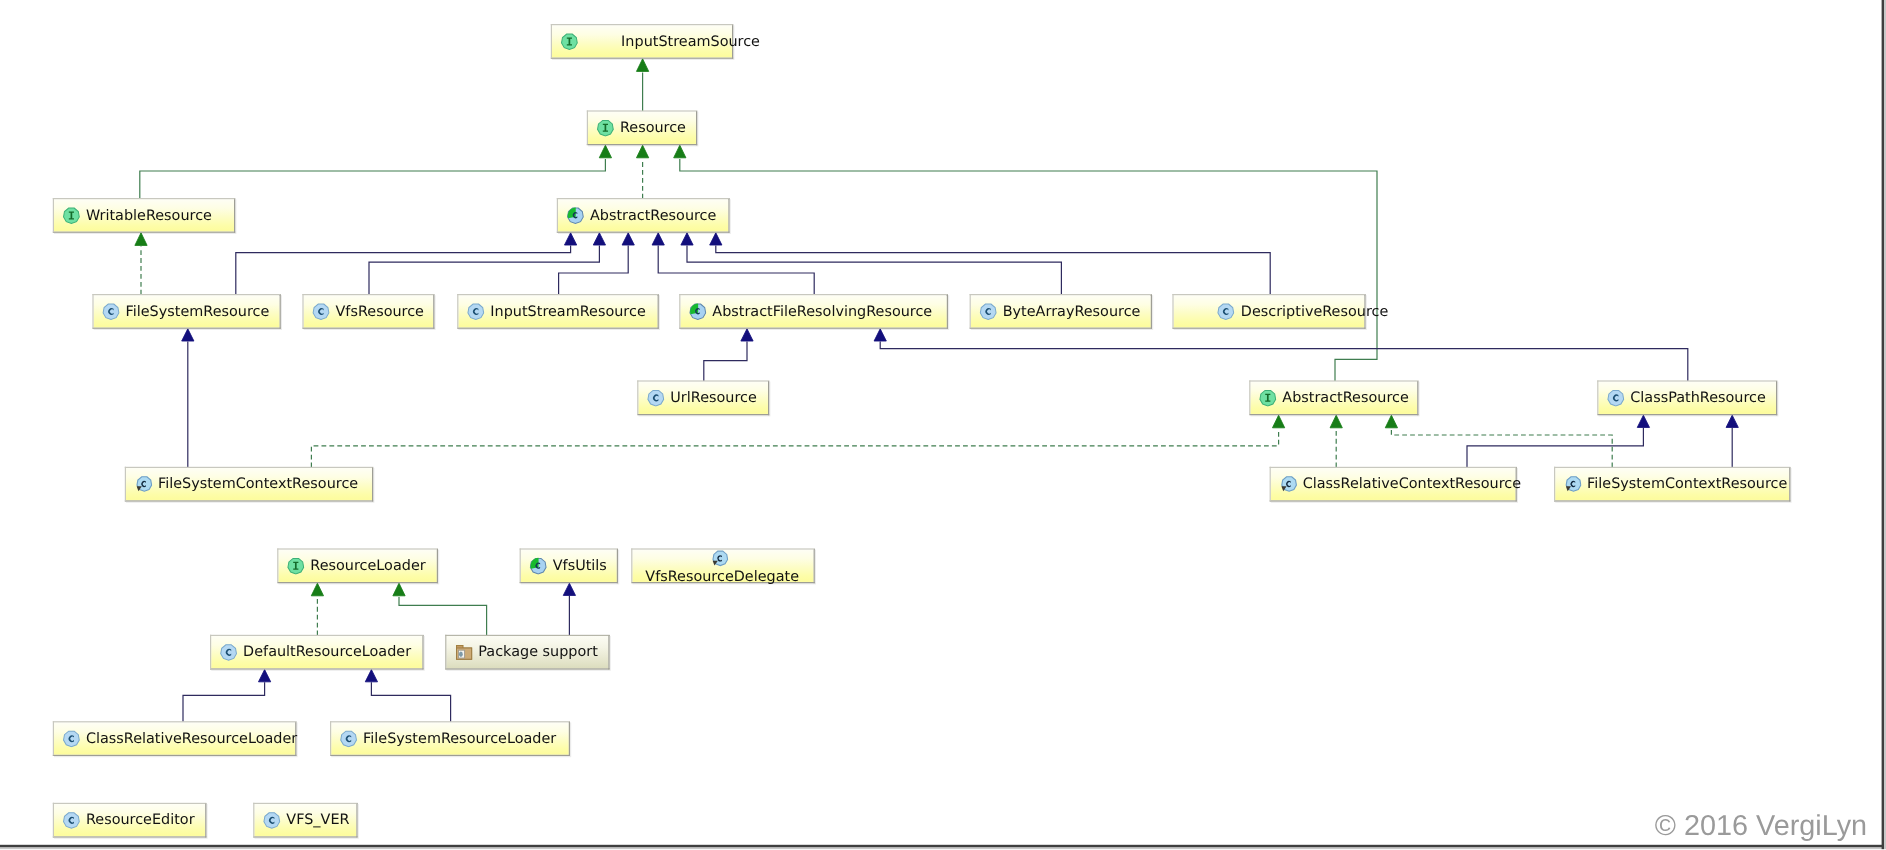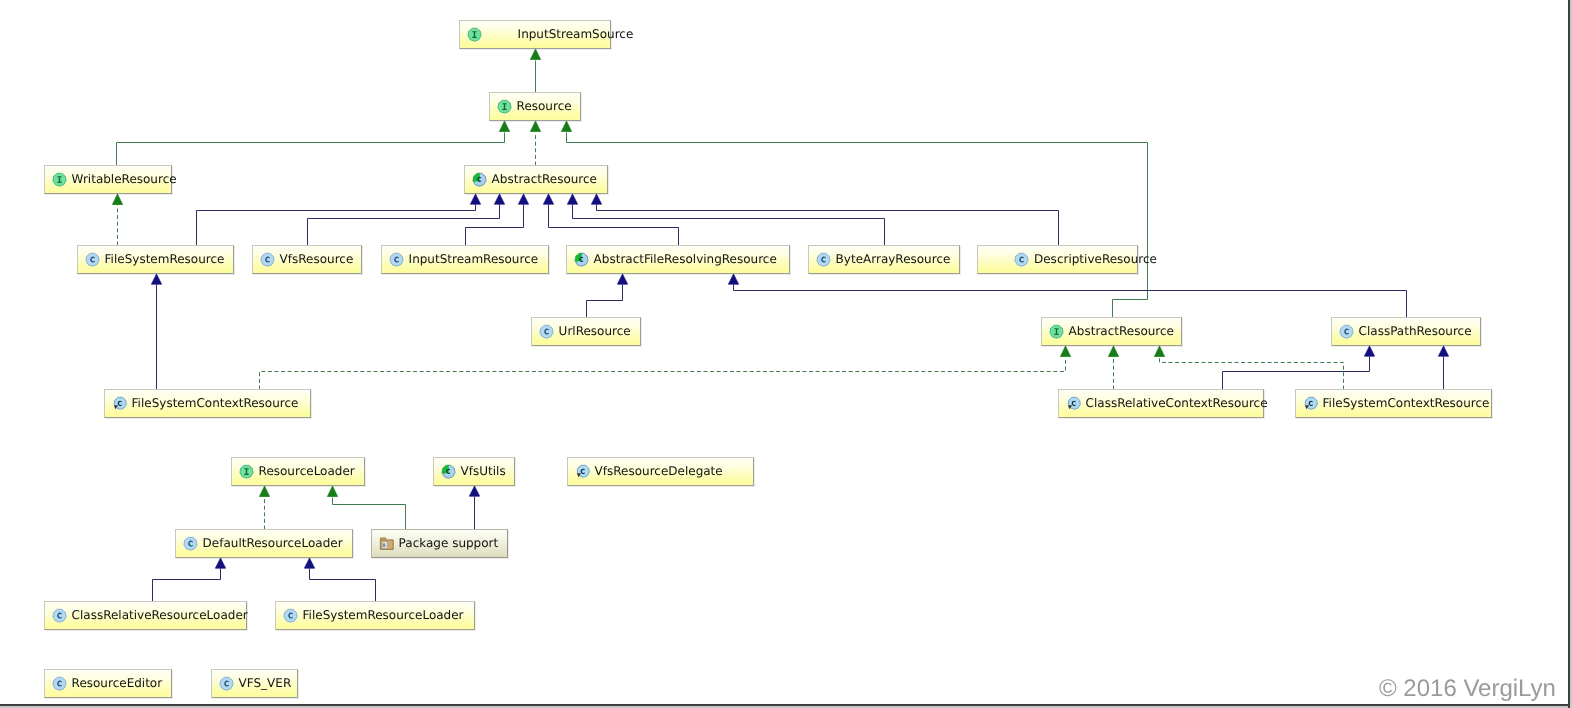--- a/index.html
+++ b/index.html
@@ -84,21 +84,21 @@
           </svg></span>
         <span class="lbl">InputStreamSource</span>
       </div>
       <div class="node" style="left: 489px; top: 92px; width: 92px;">
         <span class="ico"><svg viewBox="0 0 16 16" width="15" height="15" shape-rendering="geometricPrecision">
             <path d="M 10.43 1.43 L 14.15 4.55 L 14.99 9.33 L 12.56 13.54 L 8.00 15.20 L 3.44 13.54 L 1.01 9.33 L 1.85 4.55 L 5.57 1.43 Z" fill="#6ee0a2" stroke="#3cb077" stroke-width=".9"></path>
             <path d="M5.7 4.5 L10.3 4.5 L10.3 5.6 L8.75 5.6 L8.75 10.5 L10.3 10.5 L10.3 11.6 L5.7 11.6 L5.7 10.5 L7.25 10.5 L7.25 5.6 L5.7 5.6 Z" fill="#146b2b"></path>
           </svg></span>
         <span class="lbl">Resource</span>
       </div>
-      <div class="node" style="left: 44px; top: 165px; width: 128px; align-items: center;">
+      <div class="node" style="left: 44px; top: 165px; width: 152px; align-items: center;">
         <span class="ico"><svg viewBox="0 0 16 16" width="15" height="15" shape-rendering="geometricPrecision">
             <path d="M 10.43 1.43 L 14.15 4.55 L 14.99 9.33 L 12.56 13.54 L 8.00 15.20 L 3.44 13.54 L 1.01 9.33 L 1.85 4.55 L 5.57 1.43 Z" fill="#6ee0a2" stroke="#3cb077" stroke-width=".9"></path>
             <path d="M5.7 4.5 L10.3 4.5 L10.3 5.6 L8.75 5.6 L8.75 10.5 L10.3 10.5 L10.3 11.6 L5.7 11.6 L5.7 10.5 L7.25 10.5 L7.25 5.6 L5.7 5.6 Z" fill="#146b2b"></path>
           </svg></span>
         <span class="lbl">WritableResource</span>
       </div>
       <div class="node" style="left: 464px; top: 165px; width: 144px;">
         <span class="ico"><svg viewBox="0 0 16 16" width="15" height="15" shape-rendering="geometricPrecision">
             <path d="M 10.43 1.43 L 14.15 4.55 L 14.99 9.33 L 12.56 13.54 L 8.00 15.20 L 3.44 13.54 L 1.01 9.33 L 1.85 4.55 L 5.57 1.43 Z" fill="#a7d2f2" stroke="#5f87ad" stroke-width=".9"></path>
             <path d="M8.3 0.9 L8.3 9.3 L1.6 10.6 A7.25 7.25 0 0 1 8.3 0.9 Z" fill="#17ba2e"></path>
@@ -202,21 +202,21 @@
         <span class="lbl">ResourceLoader</span>
       </div>
       <div class="node" style="left: 433px; top: 457px; width: 82px;">
         <span class="ico"><svg viewBox="0 0 16 16" width="15" height="15" shape-rendering="geometricPrecision">
             <path d="M 10.43 1.43 L 14.15 4.55 L 14.99 9.33 L 12.56 13.54 L 8.00 15.20 L 3.44 13.54 L 1.01 9.33 L 1.85 4.55 L 5.57 1.43 Z" fill="#a7d2f2" stroke="#5f87ad" stroke-width=".9"></path>
             <path d="M8.3 0.9 L8.3 9.3 L1.6 10.6 A7.25 7.25 0 0 1 8.3 0.9 Z" fill="#17ba2e"></path>
             <path d="M9.7 5.6 A2.7 2.7 0 1 0 9.7 10.1 L9.7 8.8 A1.55 1.55 0 1 1 9.7 6.9 Z" fill="#143a55"></path>
           </svg></span>
         <span class="lbl">VfsUtils</span>
       </div>
-      <div class="node" style="left: 567px; top: 457px; width: 187px;">
+      <div class="node" style="left: 526px; top: 457px; width: 153px; flex-direction: column;">
         <span class="ico"><svg viewBox="0 0 16 16" width="15" height="15" shape-rendering="geometricPrecision">
             <path d="M 11.06 1.40 L 14.52 4.30 L 15.30 8.75 L 13.04 12.66 L 8.80 14.20 L 4.56 12.66 L 2.30 8.75 L 3.08 4.30 L 6.54 1.40 Z" fill="#addaf2" stroke="#6e9fc6" stroke-width="1"></path>
             <path d="M10.3 5.5 A2.75 2.75 0 1 0 10.3 10.1 L10.3 8.75 A1.6 1.6 0 1 1 10.3 6.85 Z" fill="#142c42"></path>
             <path d="M2.0 9.8 L6.6 9.8 L3.6 14.2 Z" fill="#3b3a33"></path>
           </svg></span>
         <span class="lbl">VfsResourceDelegate</span>
       </div>
       <div class="node" style="left: 175px; top: 529px; width: 178px;">
         <span class="ico"><svg viewBox="0 0 16 16" width="15" height="15" shape-rendering="geometricPrecision">
             <path d="M 10.43 1.43 L 14.15 4.55 L 14.99 9.33 L 12.56 13.54 L 8.00 15.20 L 3.44 13.54 L 1.01 9.33 L 1.85 4.55 L 5.57 1.43 Z" fill="#b4d8f3" stroke="#7aa9ce" stroke-width=".9"></path>

